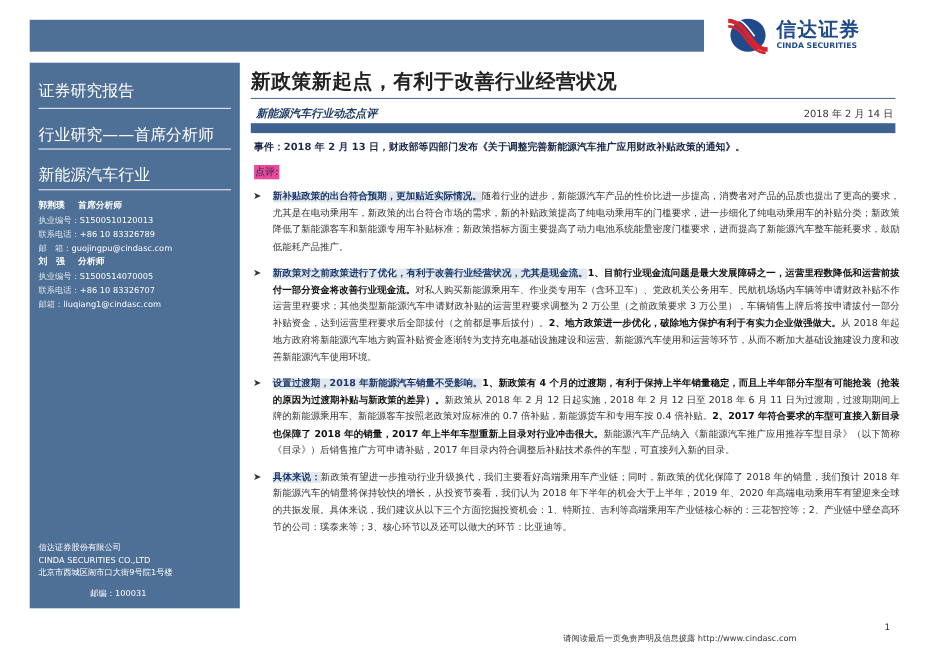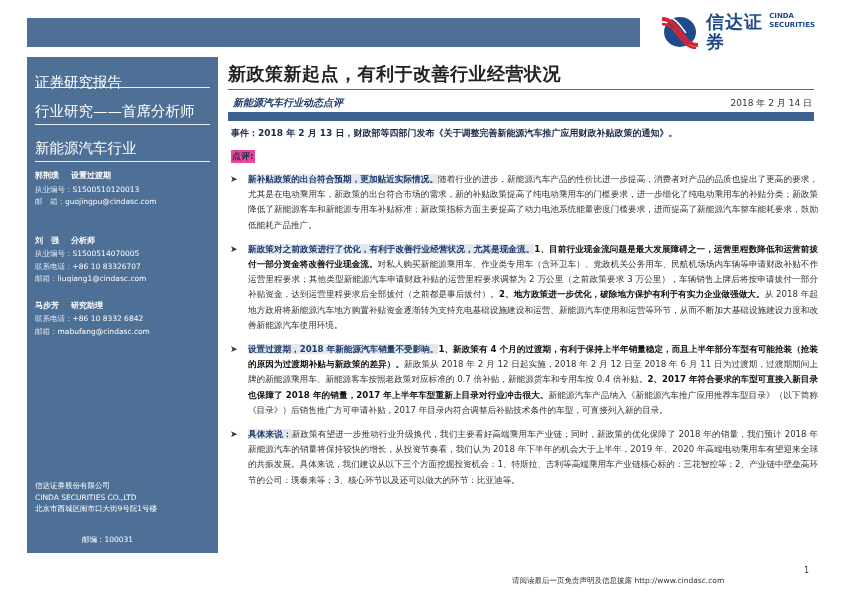--- a/index.html
+++ b/index.html
@@ -1,39 +1,39 @@
 <!DOCTYPE html>
 <html><head>
 <meta charset="utf-8">
 <style>
   * { box-sizing: border-box; margin: 0; padding: 0; }
   body { width: 842px; height: 595px; background: #ffffff; position: relative; overflow: hidden;
          font-family: "DejaVu Sans", "Liberation Sans", sans-serif; color: #222; }
   .topbar { position: absolute; left: 27px; top: 18px; width: 613px; height: 29px; background: #4e6f96; }
   .logo { position: absolute; left: 660px; top: 14px; width: 170px; height: 36px; display: flex; align-items: center; }
   .logo-mark { width: 38px; height: 34px; position: relative; }
-  .logo-text { margin-left: 8px; display: flex; }
+  .logo-text { margin-left: 8px; display: flex; flex-direction: column; }
   .logo-cn { font-size: 18px; font-weight: bold; color: #1f4a8c; letter-spacing: 1px; line-height: 20px; }
   .logo-en { font-size: 7px; font-weight: bold; color: #1f4a8c; line-height: 9px; }
   .sidebar { position: absolute; left: 27px; top: 57px; width: 191px; height: 496px; background: #4e6f96; color: #fff; }
   .side-head { font-size: 14.5px; padding: 14px 0 0 8px; height: 37px; position: relative; }
   .side-head::after { content: ""; position: absolute; left: 8px; right: 8px; bottom: 0; height: 1px; background: #e6ecf3; }
-  .side-head.first { height: 31px; padding-top: 16px; }
+  .side-head.first { height: 42px; padding-top: 16px; }
   .analyst { margin: 10px 0 0 8px; font-size: 7.5px; line-height: 12.5px; }
   .analyst .name { font-weight: bold; font-size: 8px; margin-bottom: 1px; }
   .analyst .name span { margin-left: 12px; }
   .analyst .lbl { color: #dde4ee; }
   .company { position: absolute; left: 8px; bottom: 8px; font-size: 7.5px; line-height: 11.5px; }
   .title { position: absolute; left: 228px; top: 62px; font-size: 18px; font-weight: bold; color: #222; letter-spacing: 0.5px; }
   .title-rule { position: absolute; left: 228px; top: 89px; width: 586px; height: 1px; background: #4e6f96; }
   .subtitle { position: absolute; left: 233px; top: 96px; font-size: 10px; font-weight: bold; color: #1f3d66; font-style: italic; }
   .date { position: absolute; right: 30px; top: 97px; font-size: 9px; color: #333; }
   .subbar { position: absolute; left: 228px; top: 112px; width: 586px; height: 9px; background: #3f6290; }
   .event { position: absolute; left: 231px; top: 127px; font-size: 9px; font-weight: bold; color: #1a2b4a; }
-  .review-label { position: absolute; left: 231px; top: 150px; font-size: 9px; font-weight: bold; color: #1a2b4a; background: #ec4899; padding: 0 1px; }
+  .review-label { position: absolute; left: 231px; top: 150px; font-size: 9px; font-weight: normal; color: #1a2b4a; background: #ec4899; padding: 0 1px; }
   .bullets { position: absolute; left: 228px; top: 172px; width: 590px; }
   .bullet { position: relative; padding-left: 20px; font-size: 8.6px; line-height: 15.2px; color: #333; margin-bottom: 9px; text-align: justify; }
   .bullet .arrow { position: absolute; left: 2px; top: 0; font-size: 9px; color: #333; }
   .bullet .hl { font-weight: bold; color: #1d3a6b; background: #e3e8ef; }
   .bullet b { color: #111; }
   .footer { position: absolute; left: 512px; top: 576px; font-size: 7.5px; color: #333; }
   .pageno { position: absolute; left: 804px; top: 566px; font-size: 8px; color: #333; }
 </style>
 </head>
 <body>
@@ -54,43 +54,39 @@
     <span class="logo-en">CINDA SECURITIES</span>
   </div>
 </div>
 
 <div class="sidebar">
   <div class="side-head first">证券研究报告</div>
   <div class="side-head">行业研究——首席分析师</div>
   <div class="side-head">新能源汽车行业</div>
 
   <div class="analyst" style="margin-top:8px;">
-    <div class="name"><span style="margin-left:0">郭荆璞</span><span>设置过渡期</span></div>
+    <div class="name"><span style="margin-left:0">郭荆璞</span><span>首席分析师</span></div>
     <div><span class="lbl">执业编号：</span><span>S1500510120013</span></div>
+    <div><span class="lbl">联系电话：</span><span>+86 10 83326789</span></div>
     <div><span class="lbl">邮　箱：</span><span>guojingpu@cindasc.com</span></div>
   </div>
 
-  <div class="analyst" style="margin-top:26px;">
+  <div class="analyst" style="margin-top:0;">
     <div class="name"><span style="margin-left:0">刘　强</span><span>分析师</span></div>
     <div><span class="lbl">执业编号：</span><span>S1500514070005</span></div>
     <div><span class="lbl">联系电话：</span><span>+86 10 83326707</span></div>
     <div><span class="lbl">邮箱：</span><span>liuqiang1@cindasc.com</span></div>
   </div>
 
-  <div class="analyst" style="margin-top:14px;">
-    <div class="name"><span style="margin-left:0">马步芳</span><span>研究助理</span></div>
-    <div><span class="lbl">联系电话：</span><span>+86 10 8332 6842</span></div>
-    <div><span class="lbl">邮箱：</span><span>mabufang@cindasc.com</span></div>
-  </div>
 
   <div class="company">
     <div>信达证券股份有限公司</div>
     <div>CINDA SECURITIES CO.,LTD</div>
     <div>北京市西城区闹市口大街9号院1号楼</div>
-    <div style="margin-top:19px;padding-left:47px;"><span>邮编：</span><span>100031</span></div>
+    <div style="margin-top:7px;padding-left:47px;"><span>邮编：</span><span>100031</span></div>
   </div>
 </div>
 
 <div class="title">新政策新起点，有利于改善行业经营状况</div>
 <div class="title-rule"></div>
 <div class="subtitle">新能源汽车行业动态点评</div>
 <div class="date">2018 年 2 月 14 日</div>
 <div class="subbar"></div>
 
 <div class="event">事件：2018 年 2 月 13 日，财政部等四部门发布《关于调整完善新能源汽车推广应用财政补贴政策的通知》。</div>

